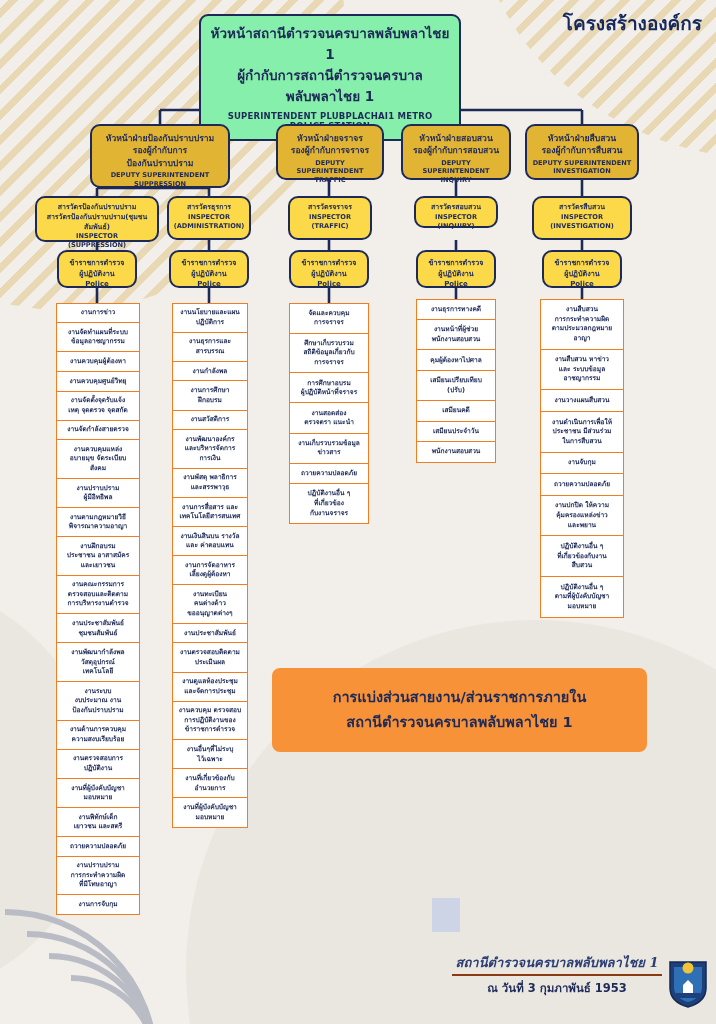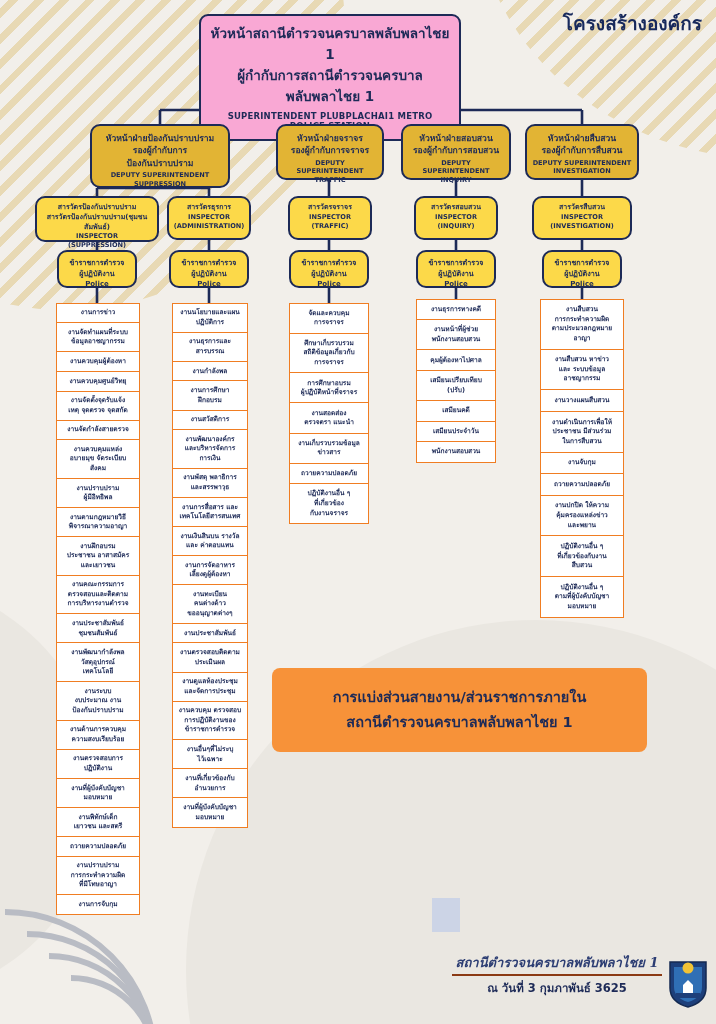--- a/index.html
+++ b/index.html
@@ -61,21 +61,21 @@
     letter-spacing:0px;
   }
 
   
   .lines { position:absolute; inset:0; }
 
   
   .box { position:absolute; text-align:center; }
 
   .top-box {
-    background:#f9a8d4;
+    background:#86efac;
     border:2.5px solid #1d2a57;
     border-radius:9px;
     color:#1d2a57;
     padding:7px 8px 8px;
   }
   .top-box .th1 { font-size:13.5px; font-weight:bold; line-height:1.55; }
   .top-box .en  { font-size:8.5px; font-weight:bold; letter-spacing:.2px; margin-top:4px;}
 
   .lvl2 {
     background:#e2b434;
@@ -276,21 +276,21 @@
 </div>
 
 <div class="box lvl3" style="left:288px; top:196px; width:84px; height:44px;">
   <div class="th">สารวัตรจราจร</div>
   <div class="en">
     <div>INSPECTOR</div>
     <div>(TRAFFIC)</div>
   </div>
 </div>
 
-<div class="box lvl3" style="left:414px; top:196px; width:84px; height:44px;">
+<div class="box lvl3" style="left:414px; top:196px; width:84px; height:32px;">
   <div class="th">สารวัตรสอบสวน</div>
   <div class="en">
     <div>INSPECTOR</div>
     <div>(INQUIRY)</div>
   </div>
 </div>
 
 <div class="box lvl3" style="left:532px; top:196px; width:100px; height:44px;">
   <div class="th">สารวัตรสืบสวน</div>
   <div class="en">
@@ -537,21 +537,21 @@
   </div>
 
 <div class="banner">
   <div>การแบ่งส่วนสายงาน/ส่วนราชการภายใน</div>
   <div>สถานีตำรวจนครบาลพลับพลาไชย 1</div>
 </div>
 
 <div class="footer">
   <div class="script">สถานีตำรวจนครบาลพลับพลาไชย 1</div>
   <div class="rule"></div>
-  <div class="date">ณ วันที่ 3 กุมภาพันธ์ 3625</div>
+  <div class="date">ณ วันที่ 3 กุมภาพันธ์ 1953</div>
 </div>
 
 <svg class="badge" viewBox="0 0 40 50">
   <path d="M2 4 H38 V30 Q38 44 20 49 Q2 44 2 30 Z" fill="#1d3f7a" stroke="#142a52" stroke-width="1.5"></path>
   <path d="M6 9 H34 V29 Q34 40 20 44 Q6 40 6 29 Z" fill="#2f6fb5"></path>
   <circle cx="20" cy="10" r="5.5" fill="#f2c335"></circle>
   <path d="M20 22 l5 5 v8 h-10 v-8 Z" fill="#ffffff"></path>
   <rect x="8" y="35" width="24" height="5" fill="#1d3f7a"></rect>
 </svg>
 

